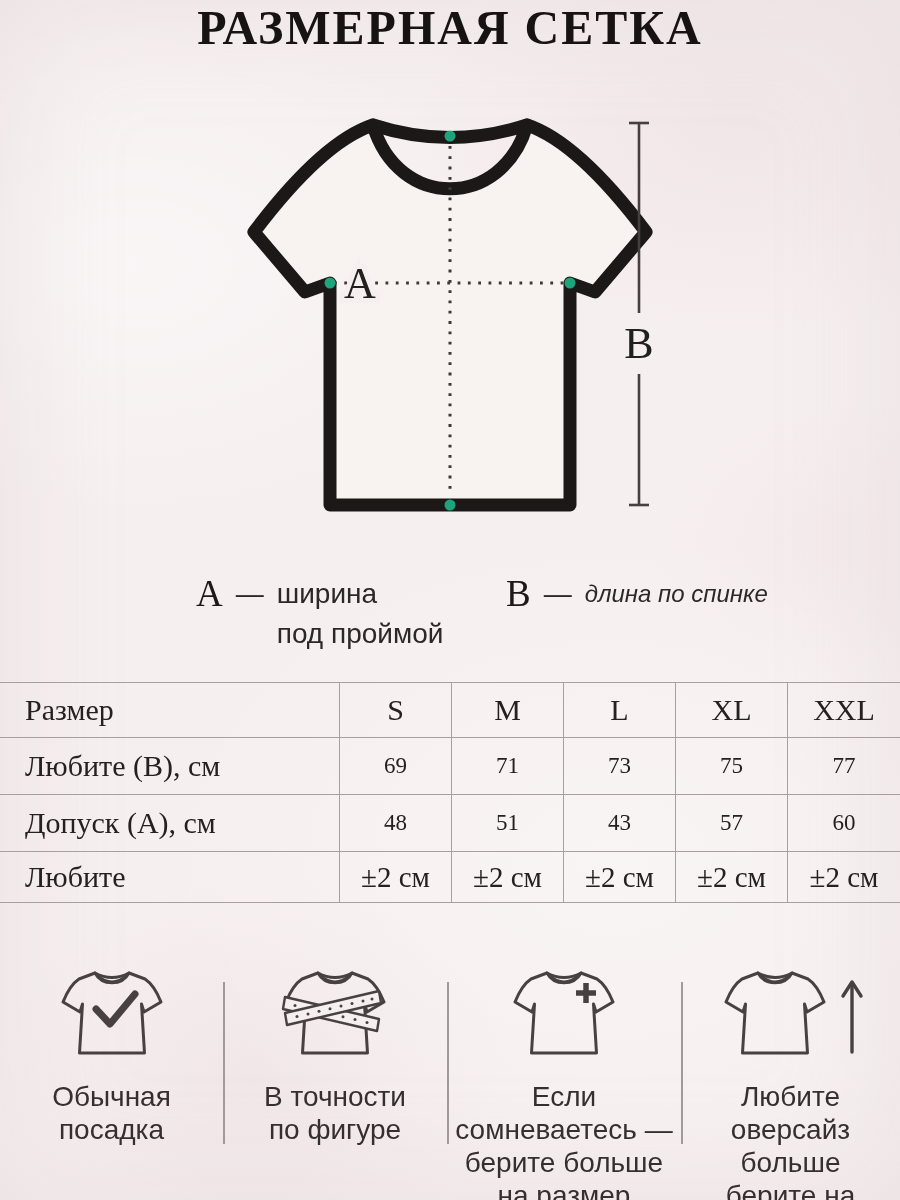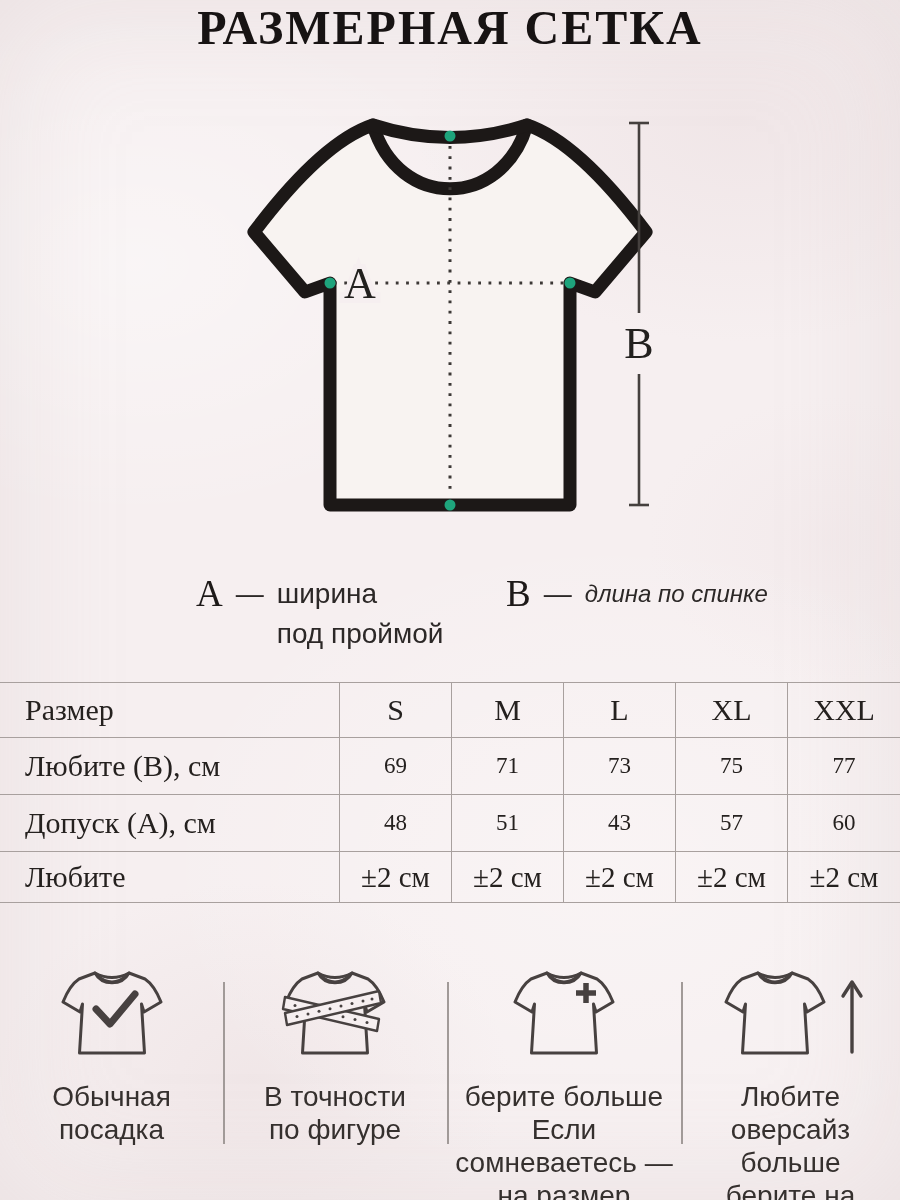--- a/index.html
+++ b/index.html
@@ -215,22 +215,22 @@
 
     <div class="fit-col">
       <svg class="fit-icon" width="120" height="104" viewBox="0 0 120 104">
         <use href="#tee"></use>
         <g stroke="#474140" stroke-width="5.5" stroke-linecap="butt">
           <path d="M72,30 L92,30"></path>
           <path d="M82,20 L82,40"></path>
         </g>
       </svg>
       <div class="fit-caption">
+        <span>Если сомневаетесь —</span>
         <span>берите больше</span>
-        <span>Если сомневаетесь —</span>
         <span>на размер</span>
       </div>
     </div>
 
     <div class="fit-col">
       <svg class="fit-icon" width="152" height="104" viewBox="0 0 152 104">
         <use href="#tee"></use>
         <g fill="none" stroke="#474140" stroke-width="3.4" stroke-linecap="round" stroke-linejoin="round">
           <path d="M137,89 L137,22"></path>
           <path d="M128,33 L137,19 L146,33"></path>

